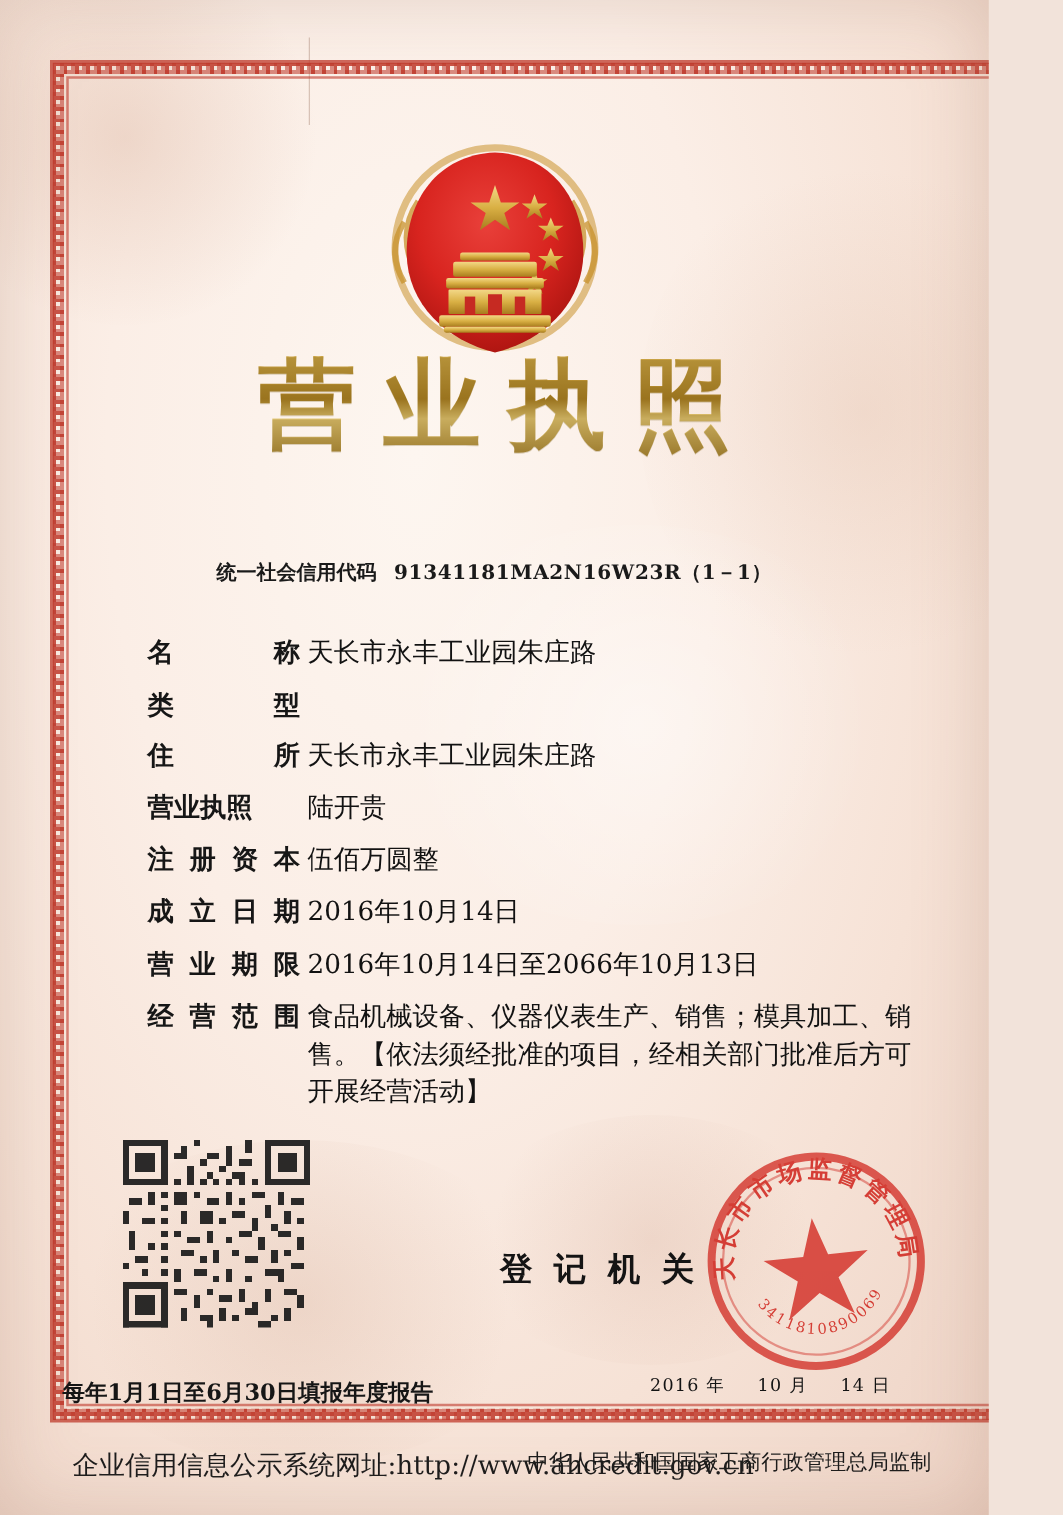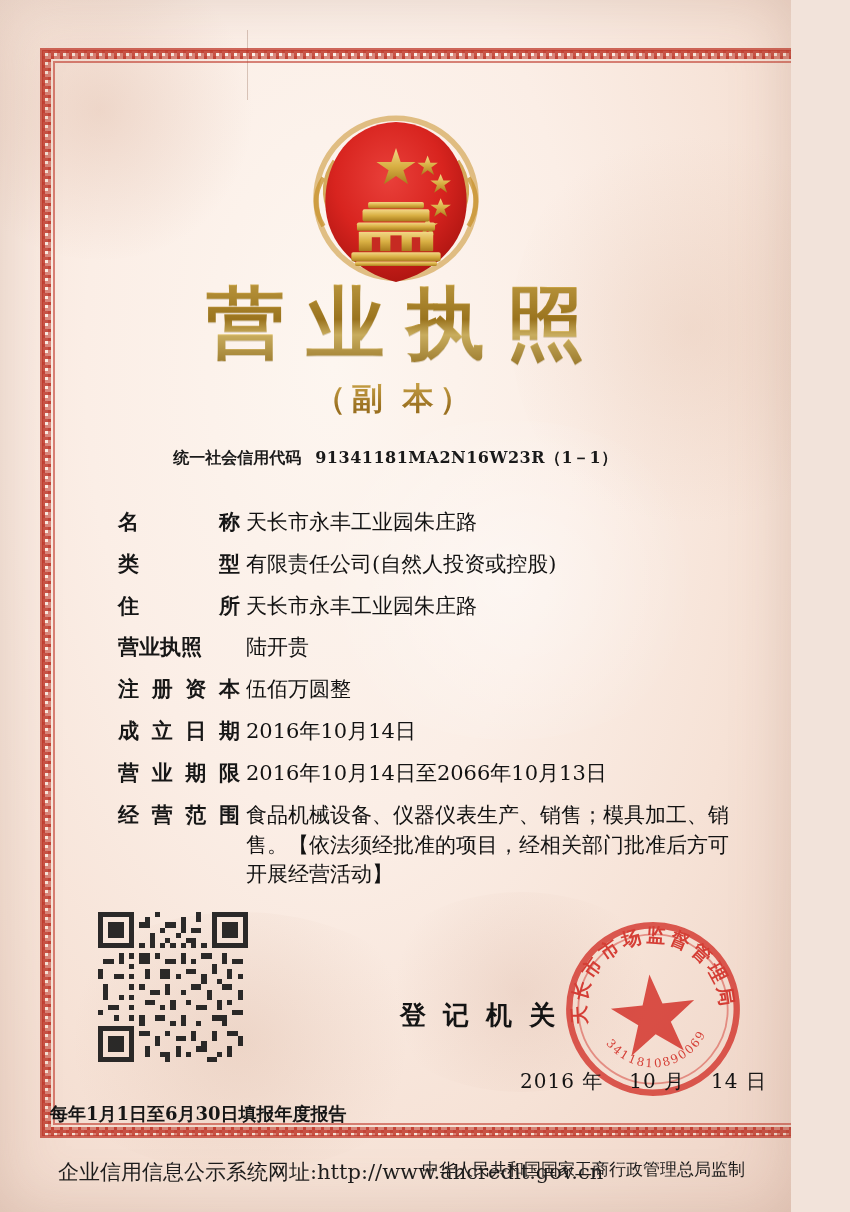--- a/index.html
+++ b/index.html
@@ -211,22 +211,22 @@
     width: 182px;
     height: 182px;
     opacity: 0.86;
     transform: rotate(-6deg);
   }
 
   
   .dateline {
     position: absolute;
     left: 520px;
-    top: 1068px;
-    font-size: 20px;
+    top: 1100px;
+    font-size: 14px;
     color: #141414;
     font-family: "DejaVu Serif", "Liberation Serif", serif;
     letter-spacing: 1px;
   }
   .dateline span.n { font-weight: normal; }
   .dateline .gap { display: inline-block; width: 26px; }
 
   
   .annual-note {
     position: absolute;
@@ -335,42 +335,40 @@
         <rect x="74" y="134" width="9" height="15"></rect>
         <rect x="117" y="134" width="9" height="15"></rect>
       </g>
       <g fill="url(#goldg)">
         <rect x="56" y="160" width="88" height="5" rx="2"></rect>
       </g>
     </svg>
   </div>
 
   <div class="title">营业执照</div>
-  <div class="subtitle">（副  本）</div>
 
   <div class="credit-line">
     <span>统一社会信用代码</span><span class="code">91341181MA2N16W23R（1－1）</span>
   </div>
 
   <div class="fields">
 
     <div class="row">
       <div class="label spread">
           <span>名</span>
           <span>称</span>
         </div>
       <div class="value">天长市永丰工业园朱庄路</div>
     </div>
 
     <div class="row">
       <div class="label spread">
           <span>类</span>
           <span>型</span>
         </div>
-      <div class="value">有限责任公司(自然人投资或控股)</div>
     </div>
 
     <div class="row">
       <div class="label spread">
           <span>住</span>
           <span>所</span>
         </div>
       <div class="value">天长市永丰工业园朱庄路</div>
     </div>
 

